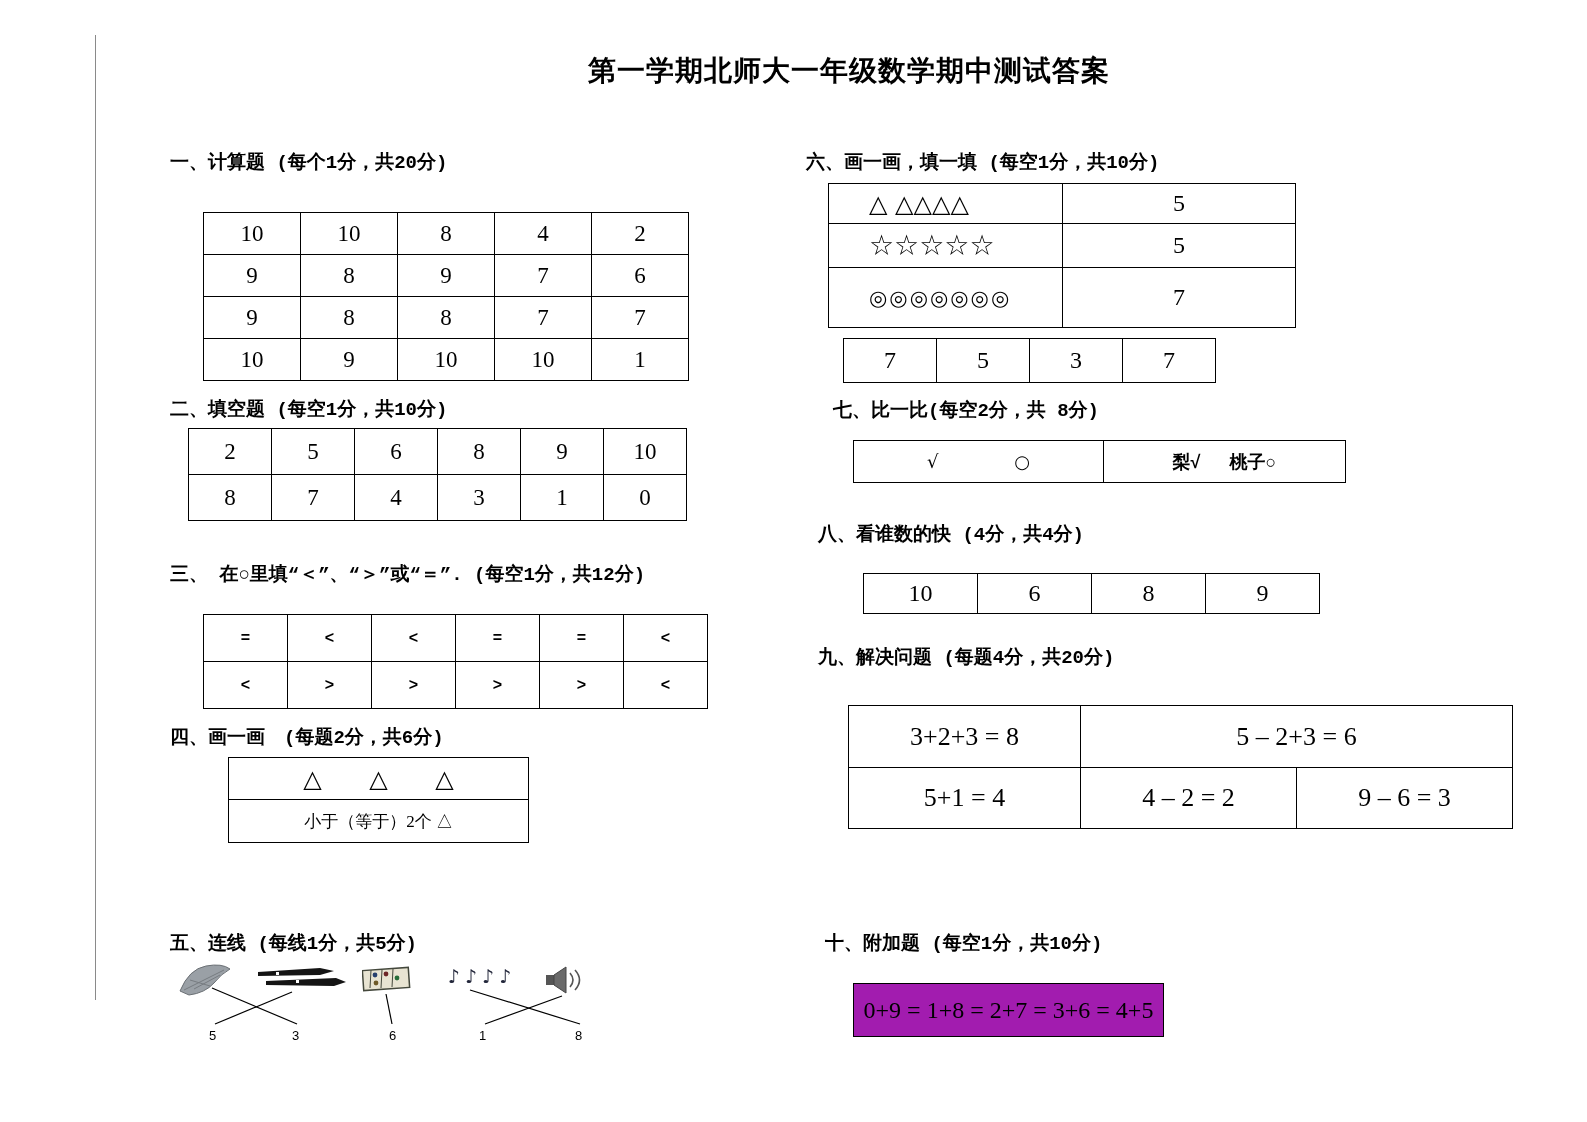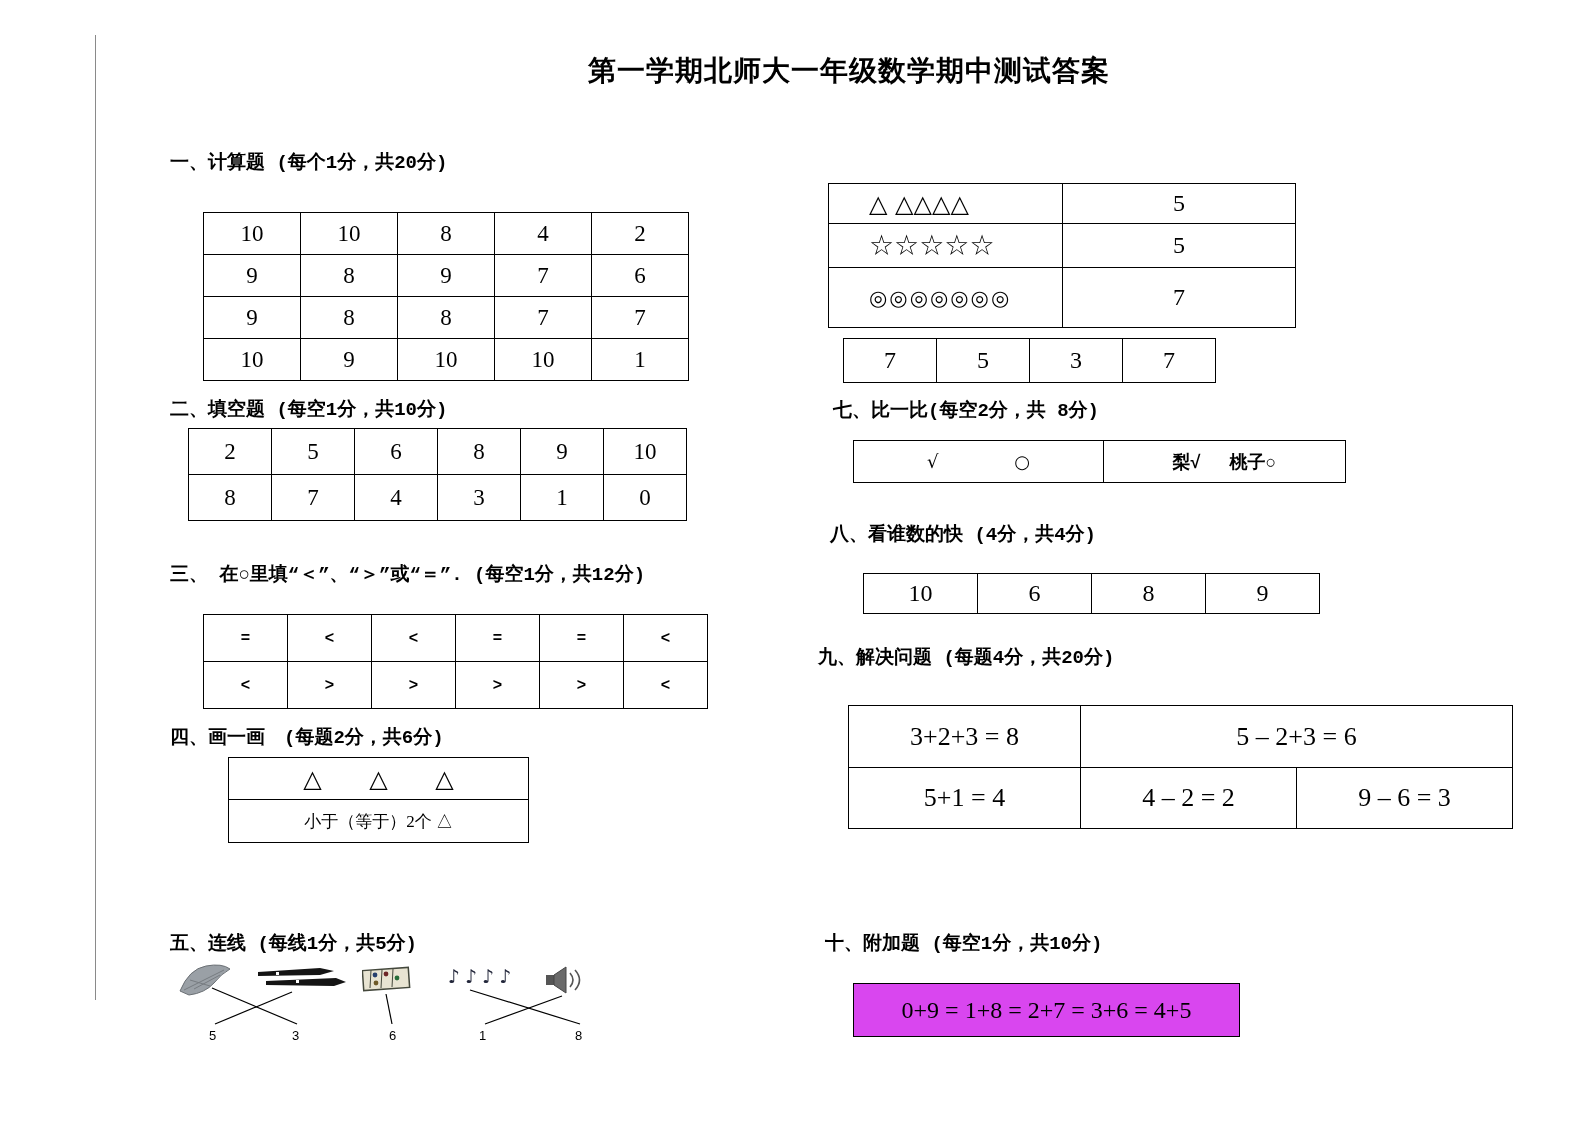--- a/index.html
+++ b/index.html
@@ -26,21 +26,21 @@
   #t6 .r3 { height:60px; font-size:21px; letter-spacing:2px; }
   #t6b td { width:93px; height:44px; font-size:24px; }
   #t7 td { height:42px; font-size:18px; }
   #t7 .c1 { width:250px; font-family:"DejaVu Sans", sans-serif; word-spacing:70px; }
   #t7 .c2 { width:242px; font-weight:bold; font-family:"Liberation Sans", sans-serif; word-spacing:24px; }
   #t8 td { width:114px; height:40px; font-size:24px; }
   #t9 td { font-size:26px; }
   #t9 .r1 td { height:62px; }
   #t9 .r2 td { height:61px; }
   #t9 .w1 { width:232px; } #t9 .w2 { width:216px;text-align:center; }
-  .box10 { position:absolute; left:853px; top:983px; width:387px; height:54px; border:1px solid #000; display:flex; align-items:center; justify-content:center; font-size:24px; font-family:"Liberation Serif", serif; background:#d946ef; }
+  .box10 { position:absolute; left:853px; top:983px; width:311px; height:54px; border:1px solid #000; display:flex; align-items:center; justify-content:center; font-size:24px; font-family:"Liberation Serif", serif; background:#a21caf; }
   .match-num { position:absolute; font-family:"Liberation Sans", sans-serif; font-size:13px; }
   .notes { position:absolute; font-family:"DejaVu Sans", sans-serif; font-size:19px; letter-spacing:5px; color:#22263a; }
 </style>
 </head>
 <body>
 
 <div class="page">
 
   <div class="marginline"></div>
 
@@ -180,20 +180,21 @@
     <line x1="300" y1="40" x2="410" y2="74" stroke="#000" stroke-width="1.2"></line>
     <line x1="392" y1="46" x2="315" y2="74" stroke="#000" stroke-width="1.2"></line>
   </svg>
 
   <span class="match-num" style="left:209px; top:1028px;">5</span>
   <span class="match-num" style="left:292px; top:1028px;">3</span>
   <span class="match-num" style="left:389px; top:1028px;">6</span>
   <span class="match-num" style="left:479px; top:1028px;">1</span>
   <span class="match-num" style="left:575px; top:1028px;">8</span>
 
+  <div class="abs heading" style="left:806px; top:149px;">六、画一画，填一填 (每空1分，共10分)</div>
   <table class="t" id="t6" style="left:828px; top:183px;">
     <tbody>
         <tr>
       <td class="shape-cell r1">△ △△△△</td>
       <td class="count-cell">5</td>
     </tr>
     <tr>
       <td class="shape-cell r2">☆☆☆☆☆</td>
       <td class="count-cell">5</td>
     </tr>
@@ -217,21 +218,21 @@
   <div class="abs heading" style="left:833px; top:397px;">七、比一比(每空2分，共 8分)</div>
   <table class="t" id="t7" style="left:853px; top:440px;">
     <tbody>
         <tr>
       <td class="c1">√ ○</td>
       <td class="c2">梨√ 桃子○</td>
     </tr>
   </tbody>
     </table>
 
-  <div class="abs heading" style="left:818px; top:521px;margin-left:12px;">八、看谁数的快 (4分，共4分)</div>
+  <div class="abs heading" style="left:818px; top:521px;">八、看谁数的快 (4分，共4分)</div>
   <table class="t" id="t8" style="left:863px; top:573px;">
     <tbody>
         <tr>
       <td>10</td>
       <td>6</td>
       <td>8</td>
       <td>9</td>
     </tr>
   </tbody>
     </table>

